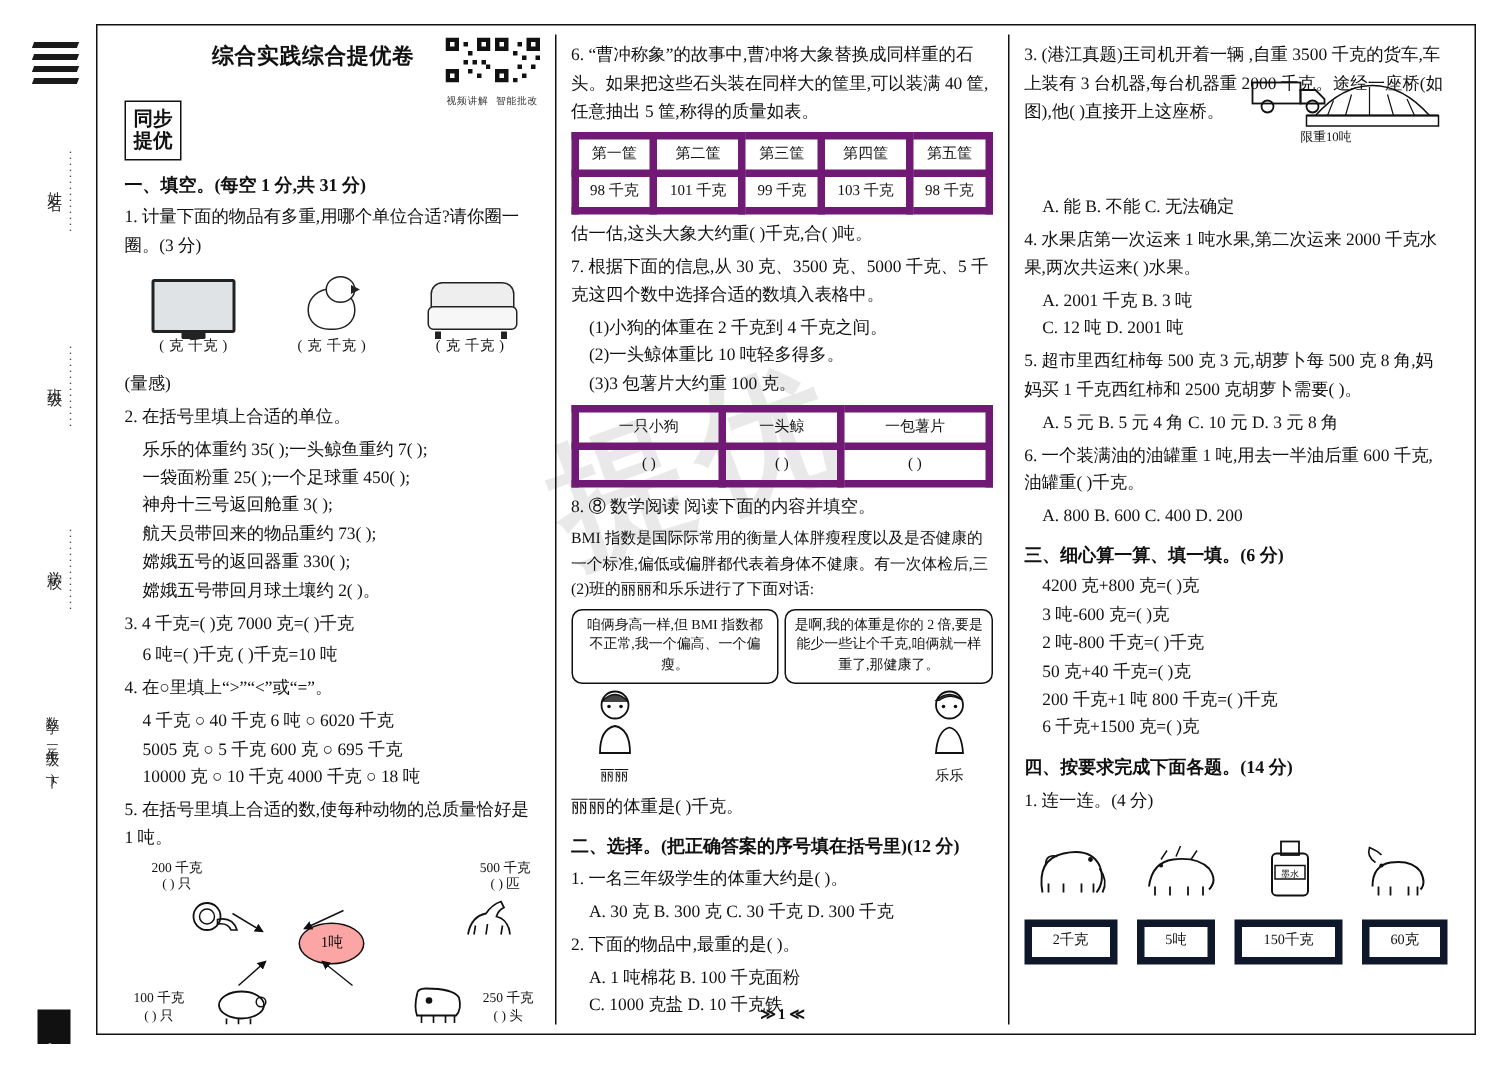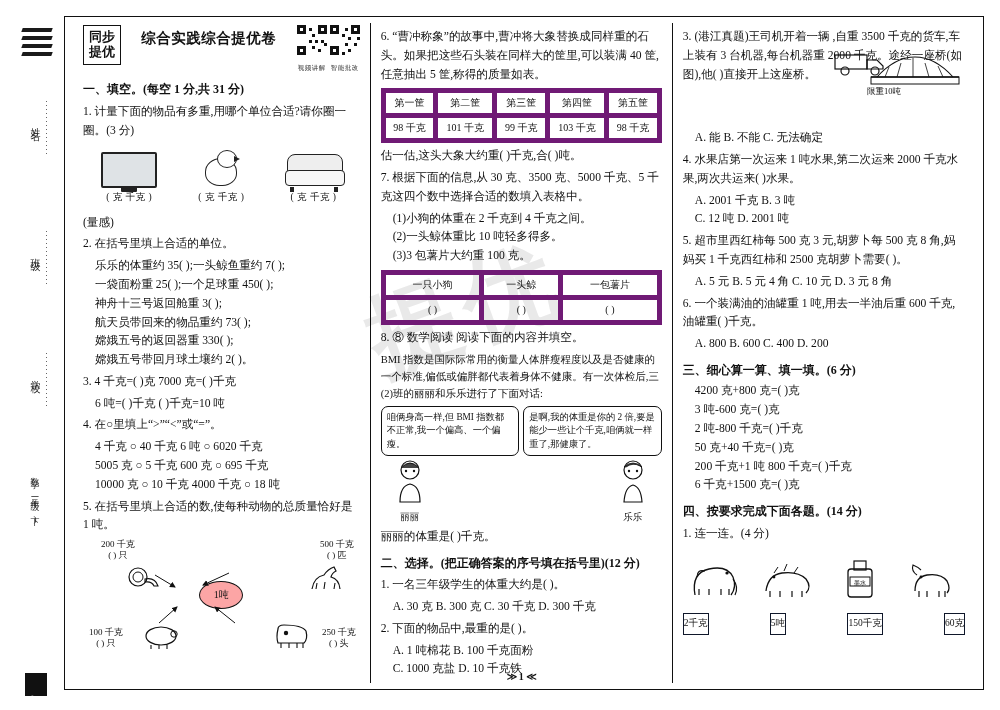--- a/index.html
+++ b/index.html
@@ -75,20 +75,21 @@
   .col2{width:33.5%;border-right:1px solid #111;}
   .col3{width:33.5%;}
 
   
   .hdr{display:flex;align-items:flex-start;gap:6px;}
   .hdr-badge{
     border:1.4px solid #111;
     font-size:13px;font-weight:bold;line-height:1.15;
     padding:4px 5px;text-align:center;color:#111;
     flex:0 0 auto;
+    margin-top:42px;
   }
   .hdr-mid{flex:1 1 auto;text-align:center;padding-top:2px;}
   .hdr-title{font-size:14.5px;font-weight:bold;letter-spacing:0.5px;}
   .hdr-sub{font-size:13px;font-weight:bold;margin-top:6px;}
   .qr-wrap{flex:0 0 auto;display:flex;gap:3px;text-align:center;}
   .qr{width:30px;height:30px;}
   .qr-cap{font-size:6.5px;color:#333;margin-top:1px;letter-spacing:0.5px;}
   .timebox{
     margin:6px auto 2px auto;
     border:1px solid #111;border-radius:9px;
@@ -127,39 +128,39 @@
   .animals{position:relative;height:112px;margin-top:4px;}
   .ton{
     position:absolute;left:50%;top:42px;transform:translateX(-50%);
     width:42px;height:26px;border:1.3px solid #111;border-radius:50%;
     font-size:10px;text-align:center;line-height:26px;background:#fca5a5;
   }
   .animals .lbl{position:absolute;font-size:9px;text-align:center;line-height:1.25;}
   .animals svg{position:absolute;}
 
   
-  .comic{display:flex;align-items:flex-start;gap:4px;margin-top:4px;}
+  .comic{display:flex;align-items:flex-start;gap:4px;margin-top:4px;text-align:center;}
   .bubble{
     border:1.1px solid #111;border-radius:7px;
     font-size:9.3px;line-height:1.45;padding:4px 5px;background:#fff;
     position:relative;flex:1 1 0;
   }
   .kids{display:flex;justify-content:space-between;margin-top:2px;}
   .kid{width:58px;text-align:center;font-size:9.5px;}
   .kidfig{height:46px;}
 
   
   .truckrow{position:relative;height:42px;}
   .limit{font-size:8.5px;position:absolute;right:64px;top:-2px;}
 
   
   .matchrow{display:flex;justify-content:space-between;align-items:flex-end;margin-top:6px;height:58px;}
   .matchitem{width:64px;text-align:center;}
   .tagrow{display:flex;justify-content:space-between;margin-top:6px;}
-  .tag{border:1px solid #0f172a;font-size:9.5px;padding:2px 0;}
+  .tag{border:5px solid #0f172a;font-size:9.5px;padding:2px 14px;}
 
   .pagenum{
     position:absolute;left:0;right:0;bottom:-2px;text-align:center;
     font-size:10px;font-weight:bold;
   }
   .wing{letter-spacing:-1px;}
 
   
   .wm{
     position:absolute;left:300px;top:230px;

